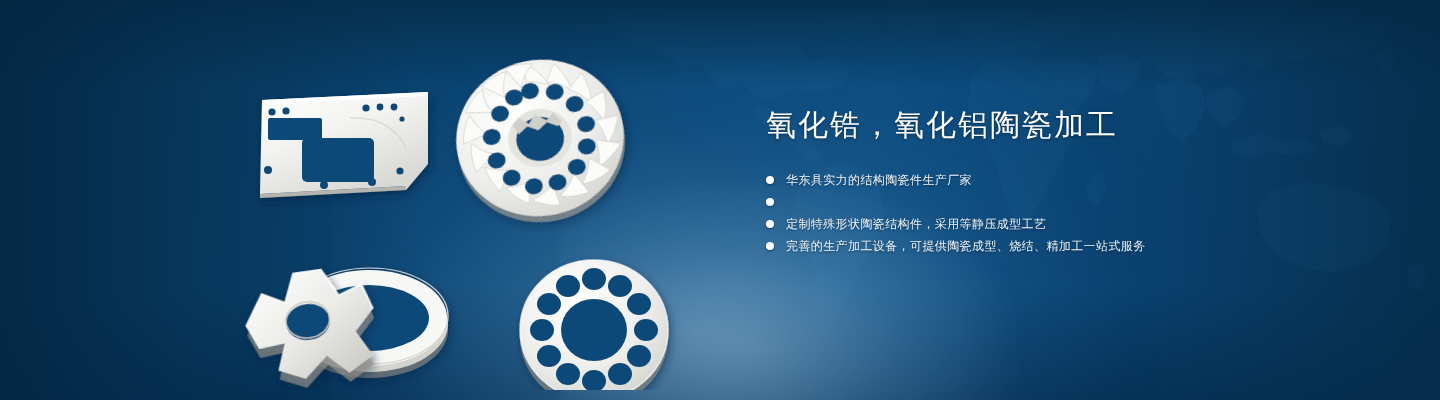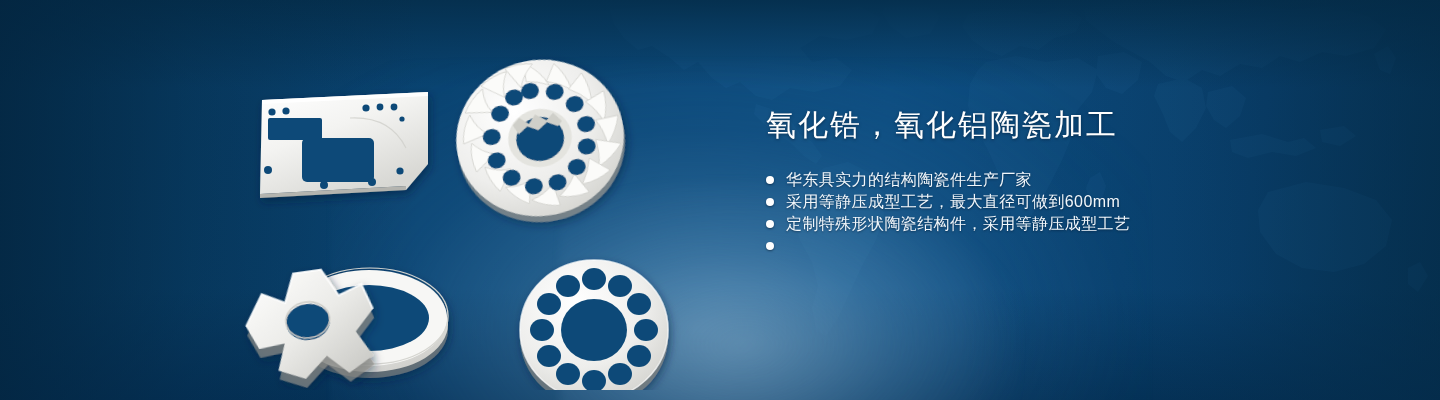--- a/index.html
+++ b/index.html
@@ -74,21 +74,21 @@
     letter-spacing:2px;
     font-weight:400;
     margin:0 0 24px 2px;
     text-shadow:0 1px 3px rgba(0,20,40,0.55);
     white-space:nowrap;
   }
   .bullets{ list-style:none; margin:0; padding:0; }
   .bullets li{
     position:relative;
     color:#f2f7fb;
-    font-size:16px;
+    font-size:12px;
     line-height:22px;
     height:22px;
     padding-left:22px;
     letter-spacing:0.4px;
     white-space:nowrap;
     text-shadow:0 1px 2px rgba(0,20,40,0.5);
   }
   .bullets li .dot{
     position:absolute;
     left:2px; top:7px;
@@ -293,25 +293,25 @@
 
   <div class="textcol">
     <h1 class="title">氧化锆，氧化铝陶瓷加工</h1>
     <ul class="bullets">
       <li>
         <span class="dot"></span>
         <span>华东具实力的结构陶瓷件生产厂家</span>
       </li>
       <li>
         <span class="dot"></span>
-        <span>采用等静压成型工艺，最大直径可做到600mm</span>
       </li>
       <li>
         <span class="dot"></span>
         <span>定制特殊形状陶瓷结构件，采用等静压成型工艺</span>
       </li>
       <li>
         <span class="dot"></span>
+        <span>完善的生产加工设备，可提供陶瓷成型、烧结、精加工一站式服务</span>
       </li>
     </ul>
   </div>
 
 </div>
 
 </body></html>

